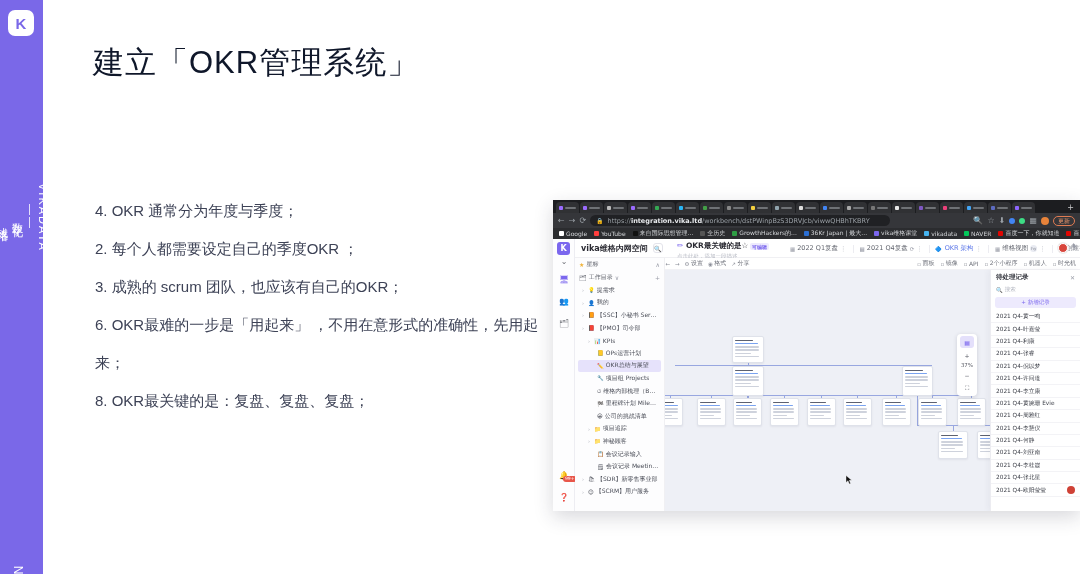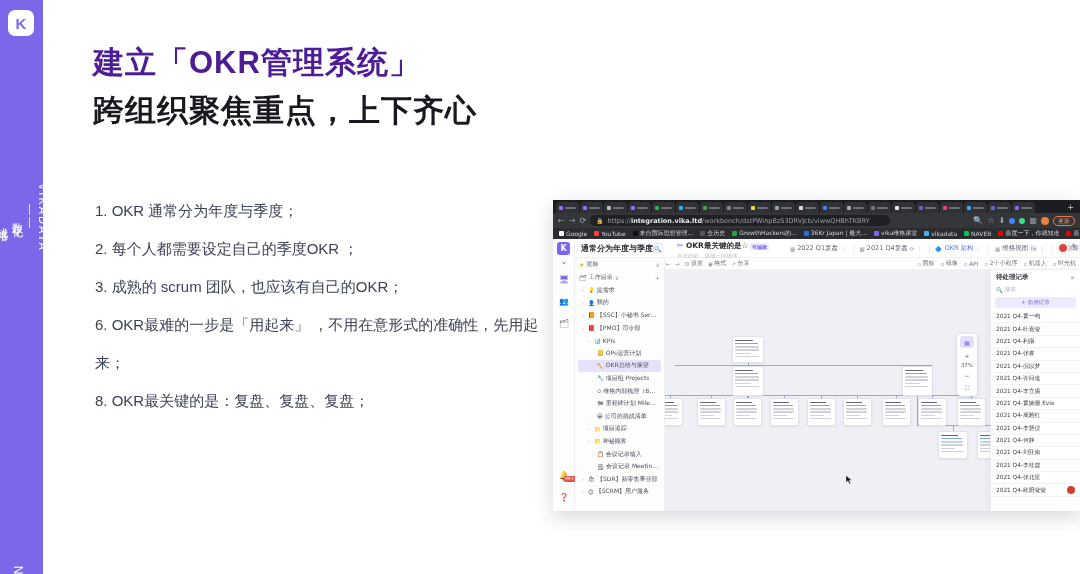--- a/index.html
+++ b/index.html
@@ -14,21 +14,21 @@
     border-radius:7px; display:flex; align-items:center; justify-content:center;
     color:#7a68e8; font-weight:bold; font-size:15px; }
   .brand-vert { position:absolute; left:0; top:183px; width:43px; text-align:center;
     writing-mode:vertical-rl; color:#fff; font-size:11px; letter-spacing:2px; height:230px;
     display:flex; align-items:center; }
   .brand-vert .seg { display:block; }
   .brand-vert .dash { margin:10px 0; }
   .brand-n { position:absolute; left:14px; top:563px; color:#fff; font-size:12px; transform:rotate(90deg); }
 
   .headline { position:absolute; left:93px; top:42px; }
-  .headline h1 { font-size:31px; font-weight:bold; color:#4c1d95; letter-spacing:1px; }
+  .headline h1 { font-size:31px; font-weight:normal; color:#0f172a; letter-spacing:1px; }
   .headline h2 { font-size:31px; font-weight:bold; color:#17191f; margin-top:6px; letter-spacing:1px; }
 
   .points { position:absolute; left:95px; top:192px; width:448px; color:#3d4256; font-size:15px; }
   .points p { line-height:38px; margin-bottom:0; }
 
   
   .shot { position:absolute; left:553px; top:200px; width:527px; height:311px;
     box-shadow:0 6px 18px rgba(40,40,60,.18); font-family:"DejaVu Sans",sans-serif; }
 
   .tabstrip { position:absolute; left:0; top:0; width:527px; height:13px; background:#1c1d20;
@@ -168,26 +168,25 @@
         <span class="seg dash">——</span>
         <span class="seg">数字化</span>
         <span class="seg" style="margin-top:8px">找维格</span>
       </span>
     </div>
     <div class="brand-n">N</div>
   </div>
 
   <div class="headline">
     <h1>建立「OKR管理系统」</h1>
-    <h2>跨组织聚焦重点，上下齐心</h2>
   </div>
 
   <div class="points">
 
-  <p>1. OKR 通常分为年度与季度；</p>
+  <p>4. OKR 通常分为年度与季度；</p>
       <p>2. 每个人都需要设定自己的季度OKR ；</p>
       <p>3. 成熟的 scrum 团队，也应该有自己的OKR；</p>
       <p>6. OKR最难的一步是「用起来」 ，不用在意形式的准确性，先用起来；</p>
       <p>8. OKR最关键的是：复盘、复盘、复盘；</p>
     </div>
 
   <div class="shot">
 
     <div class="tabstrip">
       <div style="display:flex;align-items:flex-end;gap:1px;flex:1;overflow:hidden">
@@ -380,21 +379,21 @@
         <span class="ric" style="top:18px">⌄</span>
         <span class="ric" style="top:36px;color:#7b67ee">🖥</span>
         <span class="ric" style="top:58px">👥</span>
         <span class="ric" style="top:80px">🗂</span>
         <span class="ric" style="top:232px">🔔</span>
         <span class="badge">99+</span>
         <span class="ric" style="top:254px">❓</span>
       </div>
 
       <div class="appheader">
-        <span class="ws-name">通常分为年度与季度</span>
+        <span class="ws-name">vika维格内网空间</span>
         <span class="ws-search">🔍</span>
         <div class="doc">
           <div class="t"><span class="pen">✏</span> <span>OKR最关键的是☆</span><span class="badge">可编辑</span></div>
           <div class="desc">点击此处，添加一段描述</div>
         </div>
         <div class="views">
           <div class="view">
               <span class="vic">▦</span>
               <span>2022 Q1复盘</span>
               <span class="menu">⋮</span>

